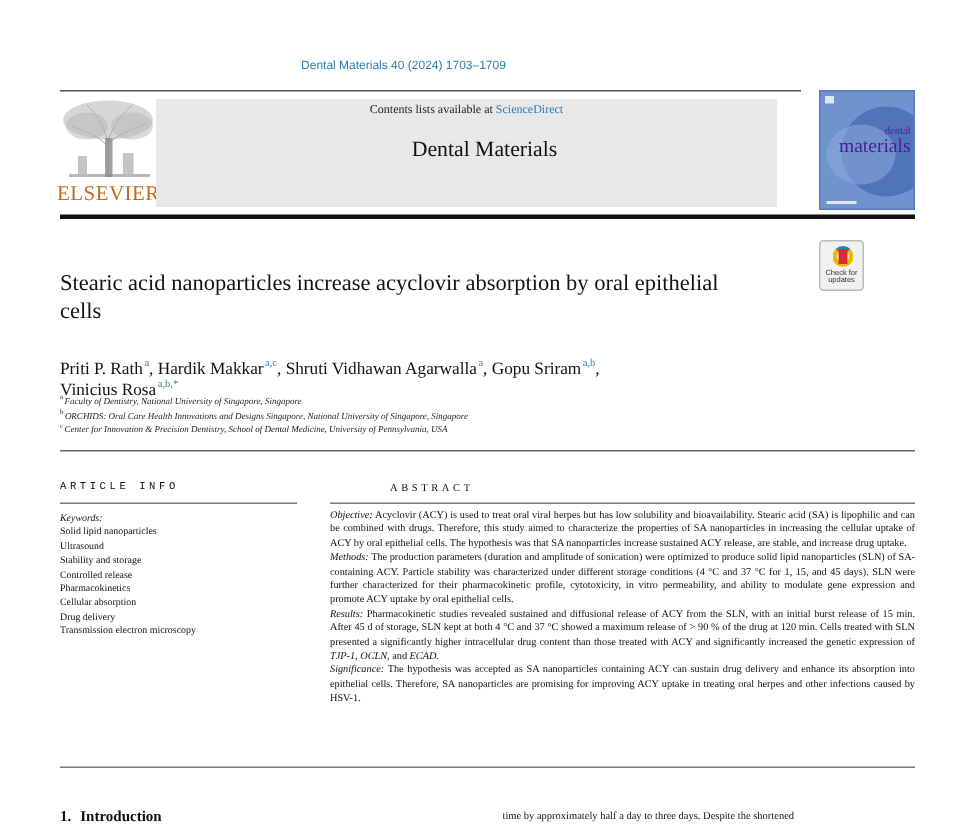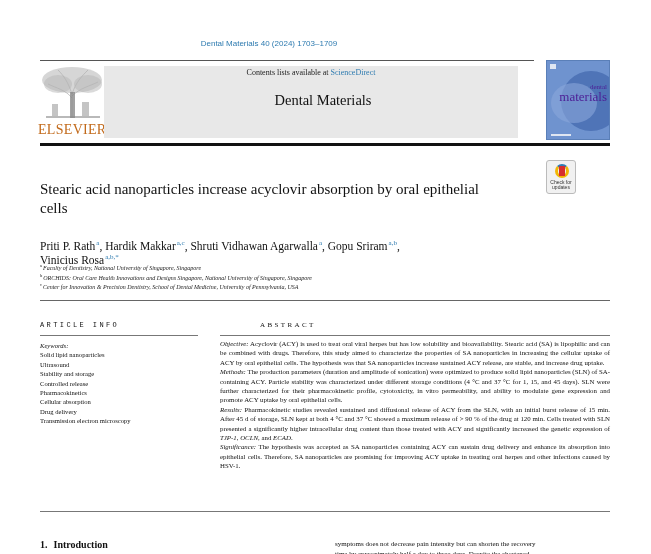--- a/index.html
+++ b/index.html
@@ -155,15 +155,14 @@
   <p><span class="lbl">Results:</span><span> Pharmacokinetic studies revealed sustained and diffusional release of ACY from the SLN, with an initial burst release of 15 min. After 45 d of storage, SLN kept at both 4 °C and 37 °C showed a maximum release of &gt; 90 % of the drug at 120 min. Cells treated with SLN presented a significantly higher intracellular drug content than those treated with ACY and significantly increased the genetic expression of </span><i>TJP-1</i><span>, </span><i>OCLN</i><span>, and </span><i>ECAD</i><span>.</span></p>
   <p><span class="lbl">Significance:</span><span> The hypothesis was accepted as SA nanoparticles containing ACY can sustain drug delivery and enhance its absorption into epithelial cells. Therefore, SA nanoparticles are promising for improving ACY uptake in treating oral herpes and other infections caused by HSV-1.</span></p>
 </div>
 
 <div class="abs rule-bottom"></div>
 
 <div class="abs intro-heading">
   <span class="num">1.</span><span>Introduction</span>
 </div>
 <div class="abs col2-text">
-  <div>symptoms does not decrease pain intensity but can shorten the recovery</div>
   <div>time by approximately half a day to three days. Despite the shortened</div>
 </div>
 
 </body></html>

